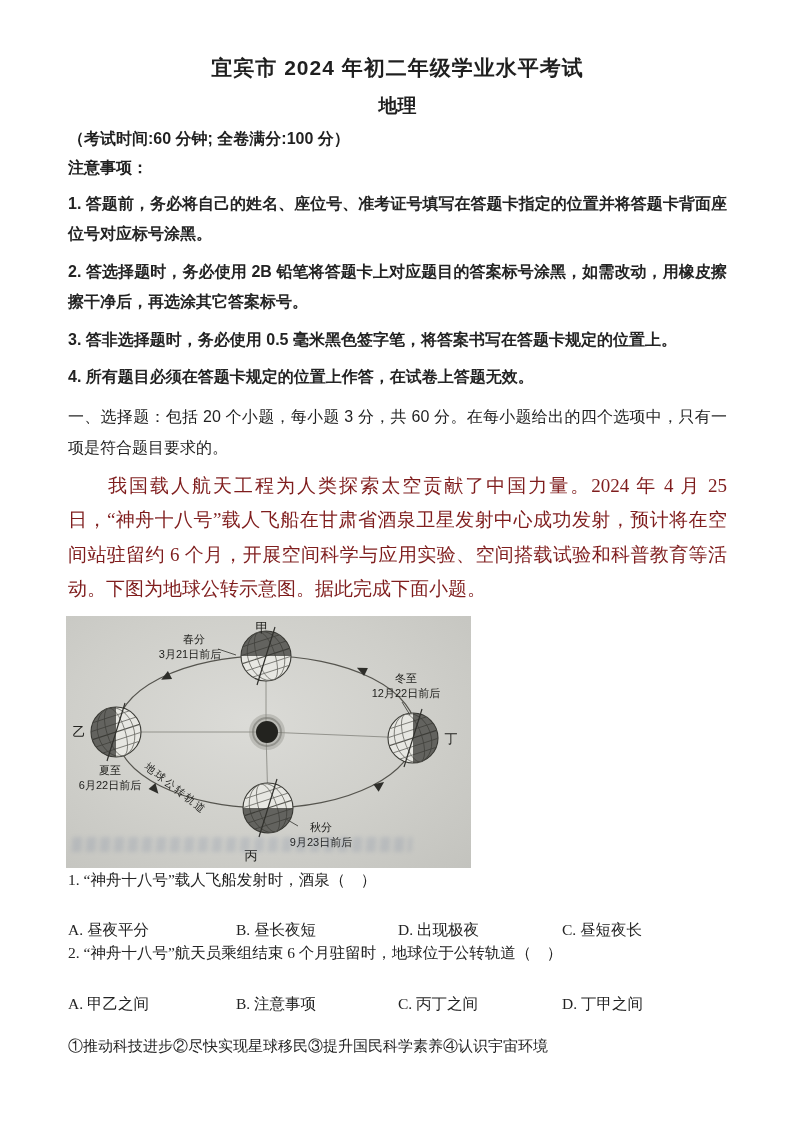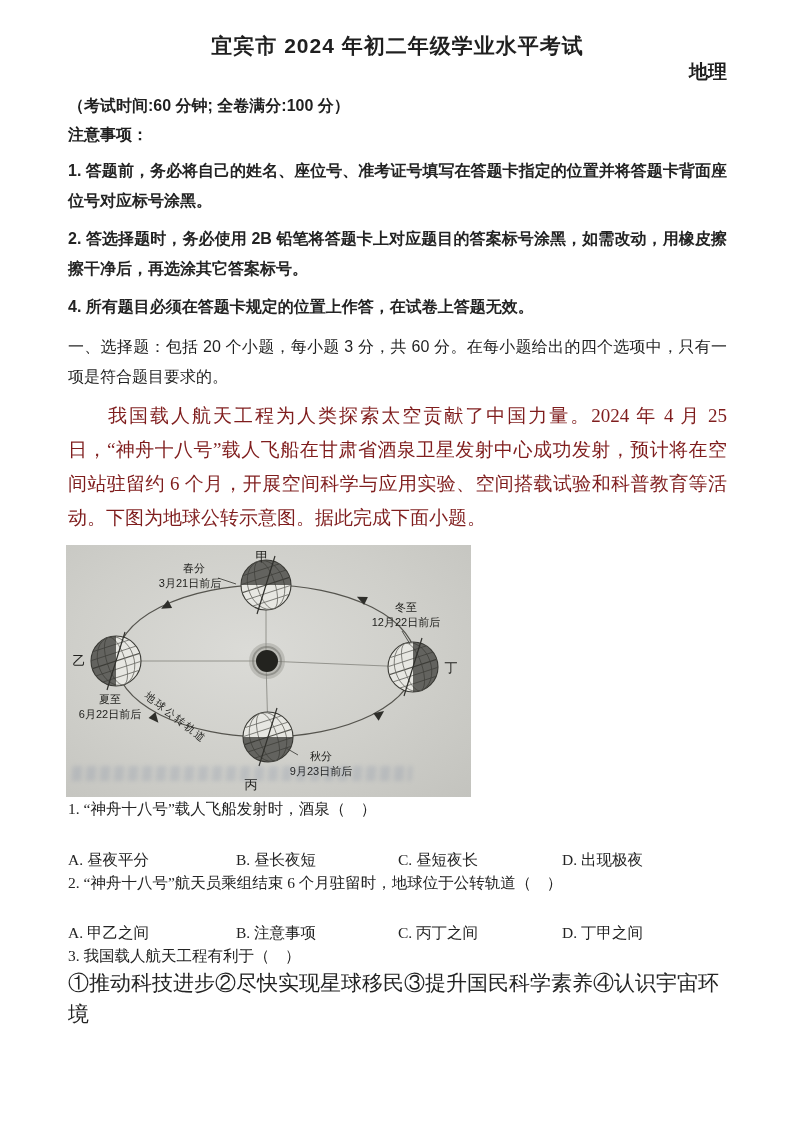--- a/index.html
+++ b/index.html
@@ -3,38 +3,39 @@
 <meta charset="utf-8">
 <style>
   * { margin: 0; padding: 0; box-sizing: border-box; }
   html, body { background: #ffffff; }
   .page {
     position: relative;
     width: 793px;
     height: 1122px;
     margin: 0 auto;
     background: #ffffff;
-    padding: 32px 66px 0 68px;
+    padding: 54px 66px 0 68px;
     overflow: hidden;
     font-family: "Liberation Serif", serif;
     color: #1f1f1f;
   }
   .title {
     text-align: center;
     font-family: "Liberation Sans", sans-serif;
     font-size: 21px;
     font-weight: 700;
     line-height: 28px;
     letter-spacing: 1px;
   }
   .subject {
-    text-align: right;
-    font-family: Liberation Mono, monospace;
+    text-align: center;
+    font-family: Liberation Sans, sans-serif;
     font-size: 19px;
     font-weight: 700;
+    margin-top: 11px;
     line-height: 26px;
   }
   .meta {
     font-family: "Liberation Sans", sans-serif;
     font-size: 16px;
     font-weight: 700;
     margin-top: 9px;
     line-height: 22px;
   }
   .notice-head {
@@ -98,38 +99,39 @@
   }
   .qopts {
     margin-top: 27px;
     display: grid;
     grid-template-columns: 168px 162px 164px 1fr;
     font-size: 15.5px;
     line-height: 1.5;
     color: #232323;
   }
   .qsub {
-    margin-top: 0;
-    font-size: 21px;
+    margin-top: 20px;
+    font-size: 15px;
     line-height: 1.5;
     color: #232323;
   }
 </style>
 </head>
 <body>
 
 <div class="page">
 
   <h1 class="title">宜宾市 2024 年初二年级学业水平考试</h1>
   <h2 class="subject">地理</h2>
   <div class="meta">（考试时间:60 分钟; 全卷满分:100 分）</div>
 
   <div class="notice-head">注意事项：</div>
   <p class="notice">1. 答题前，务必将自己的姓名、座位号、准考证号填写在答题卡指定的位置并将答题卡背面座位号对应标号涂黑。</p>
   <p class="notice">2. 答选择题时，务必使用 2B 铅笔将答题卡上对应题目的答案标号涂黑，如需改动，用橡皮擦擦干净后，再选涂其它答案标号。</p>
+  <p class="notice">3. 答非选择题时，务必使用 0.5 毫米黑色签字笔，将答案书写在答题卡规定的位置上。</p>
   <p class="notice">4. 所有题目必须在答题卡规定的位置上作答，在试卷上答题无效。</p>
 
   <p class="section-head">一、选择题：包括 20 个小题，每小题 3 分，共 60 分。在每小题给出的四个选项中，只有一项是符合题目要求的。</p>
 
   <p class="passage">我国载人航天工程为人类探索太空贡献了中国力量。2024 年 4 月 25 日，“神舟十八号”载人飞船在甘肃省酒泉卫星发射中心成功发射，预计将在空间站驻留约 6 个月，开展空间科学与应用实验、空间搭载试验和科普教育等活动。下图为地球公转示意图。据此完成下面小题。</p>
 
   <div class="figure">
     <svg width="405" height="252" viewBox="0 0 405 252">
       <defs>
         <clipPath id="gclip">
@@ -203,28 +205,27 @@
       <text x="185" y="244" font-size="13" text-anchor="middle">丙</text>
       <text transform="translate(78,152) rotate(38)" font-size="10.5" letter-spacing="2" fill="#3f3f39">地球公转轨道</text>
     </svg>
     <div class="bleed"></div>
   </div>
 
   <p class="qstem">1. “神舟十八号”载人飞船发射时，酒泉（　）</p>
   <div class="qopts">
     <span>A. 昼夜平分</span>
     <span>B. 昼长夜短</span>
+    <span>D. 出现极夜</span>
     <span>C. 昼短夜长</span>
-    <span>D. 出现极夜</span>
   </div>
 
   <p class="qstem">2. “神舟十八号”航天员乘组结束 6 个月驻留时，地球位于公转轨道（　）</p>
   <div class="qopts">
     <span>A. 甲乙之间</span>
     <span>B. 注意事项</span>
     <span>C. 丙丁之间</span>
     <span>D. 丁甲之间</span>
   </div>
 
-  <p class="qstem">3. 我国载人航天工程有利于（　）</p>
   <div class="qsub">①推动科技进步②尽快实现星球移民③提升国民科学素养④认识宇宙环境</div>
 
 </div>
 
 </body></html>

